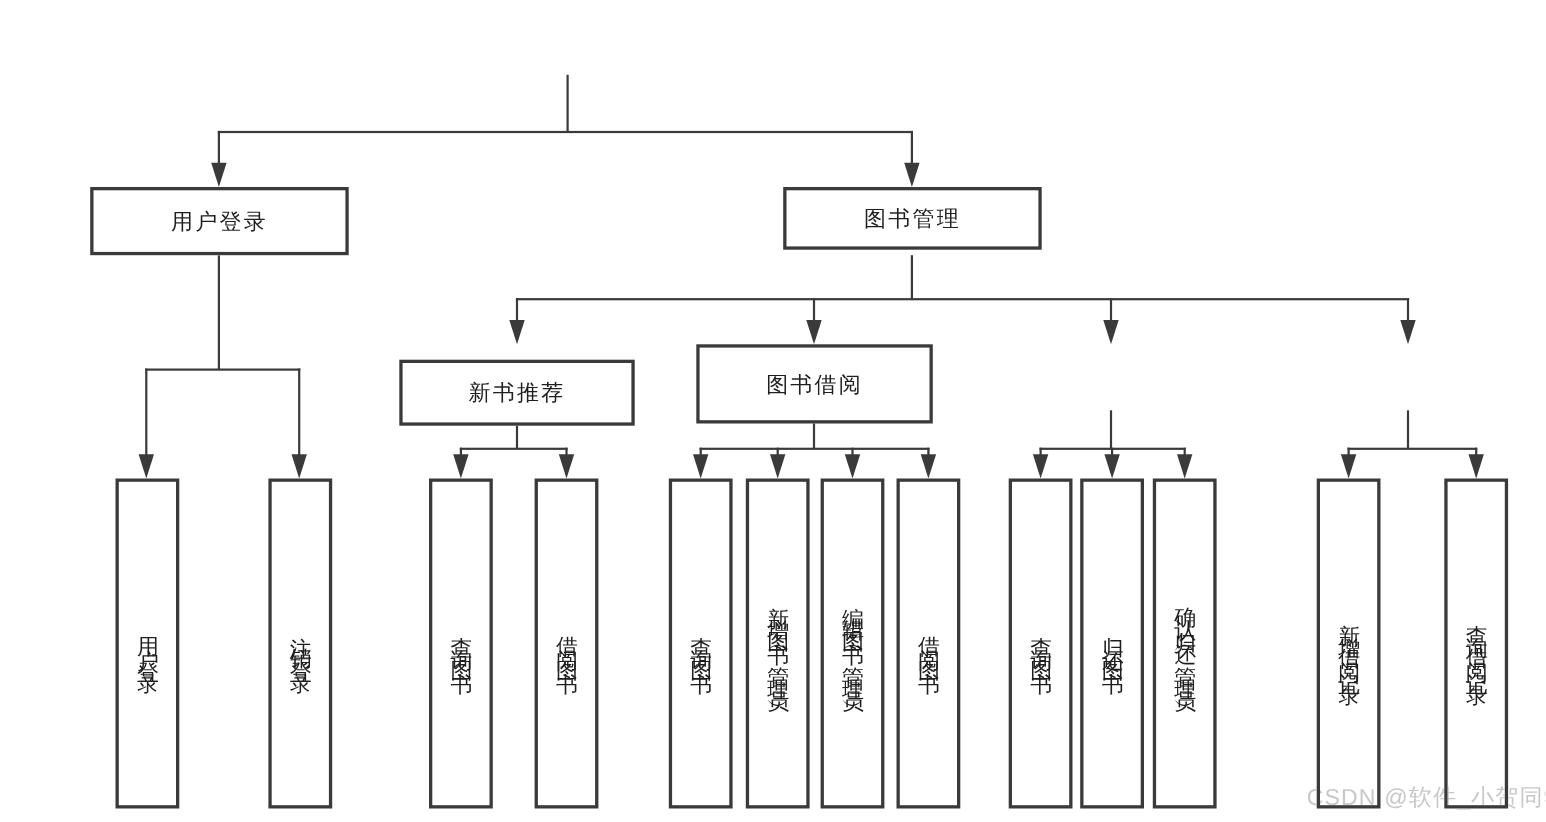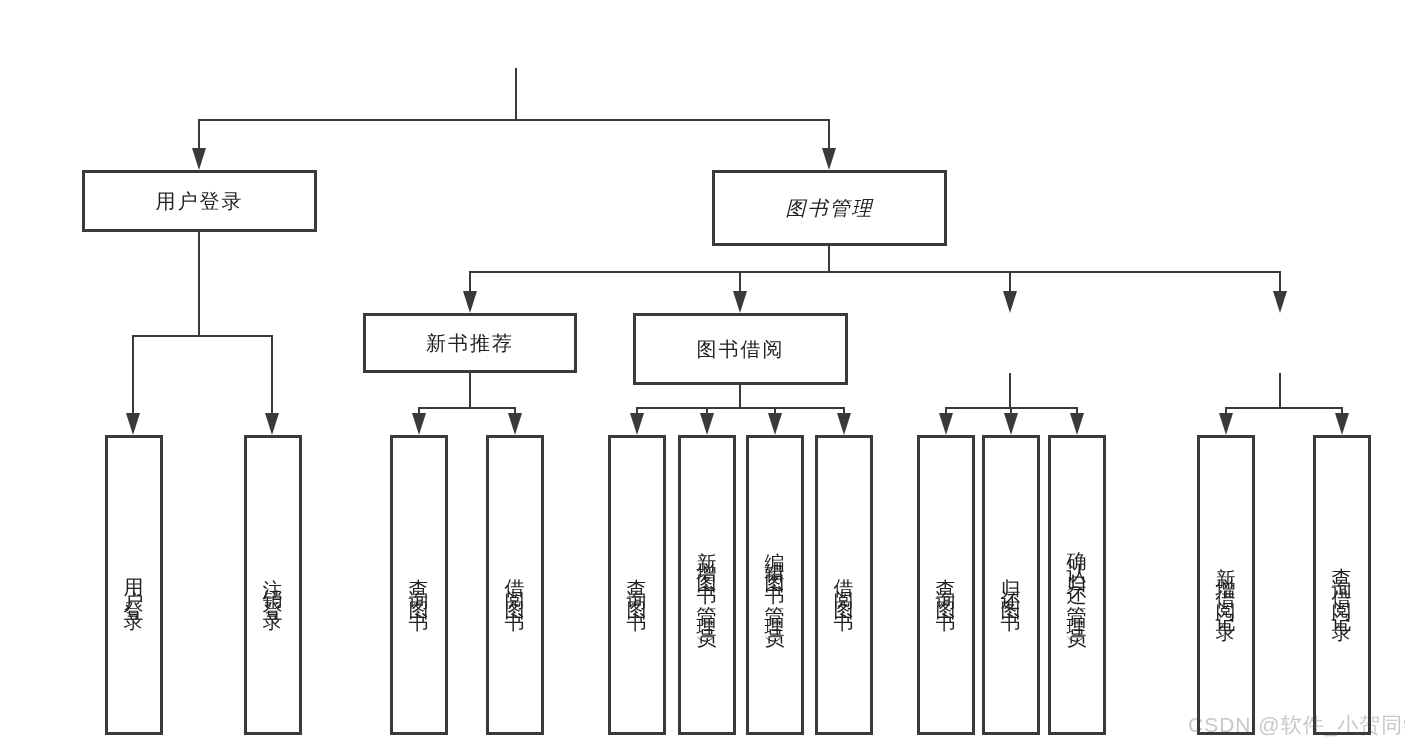--- a/index.html
+++ b/index.html
@@ -25,25 +25,25 @@
 </style>
 </head>
 <body>
 
 <div id="chart">
 
 
   <div class="box" style="left:82px;top:170px;width:235px;height:62px;">
     <span>用户登录</span>
   </div>
-  <div class="box" style="left:712px;top:170px;width:235px;height:76px;font-style:italic;">
+  <div class="box" style="left:712px;top:170px;width:235px;height:57px;">
     <span>图书管理</span>
   </div>
 
-  <div class="box" style="left:363px;top:313px;width:214px;height:60px;text-align:center;">
+  <div class="box" style="left:363px;top:327px;width:214px;height:60px;text-align:center;">
     <span>新书推荐</span>
   </div>
   <div class="box" style="left:633px;top:313px;width:215px;height:72px;">
     <span>图书借阅</span>
   </div>
 
   <div class="box vbox" style="left:105px;">
     <span class="vtext">用户登录</span>
   </div>
   <div class="box vbox" style="left:244px;">

